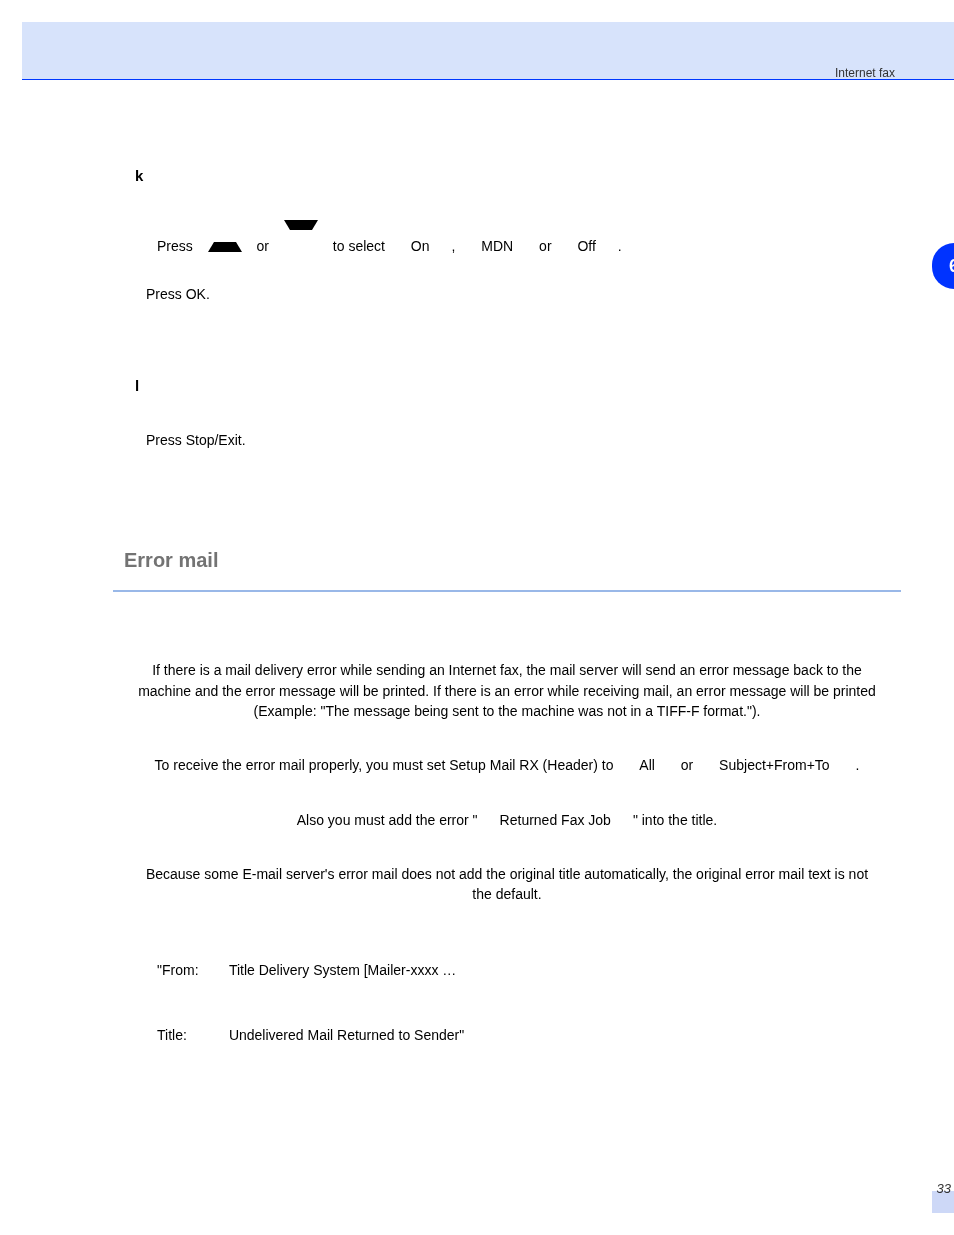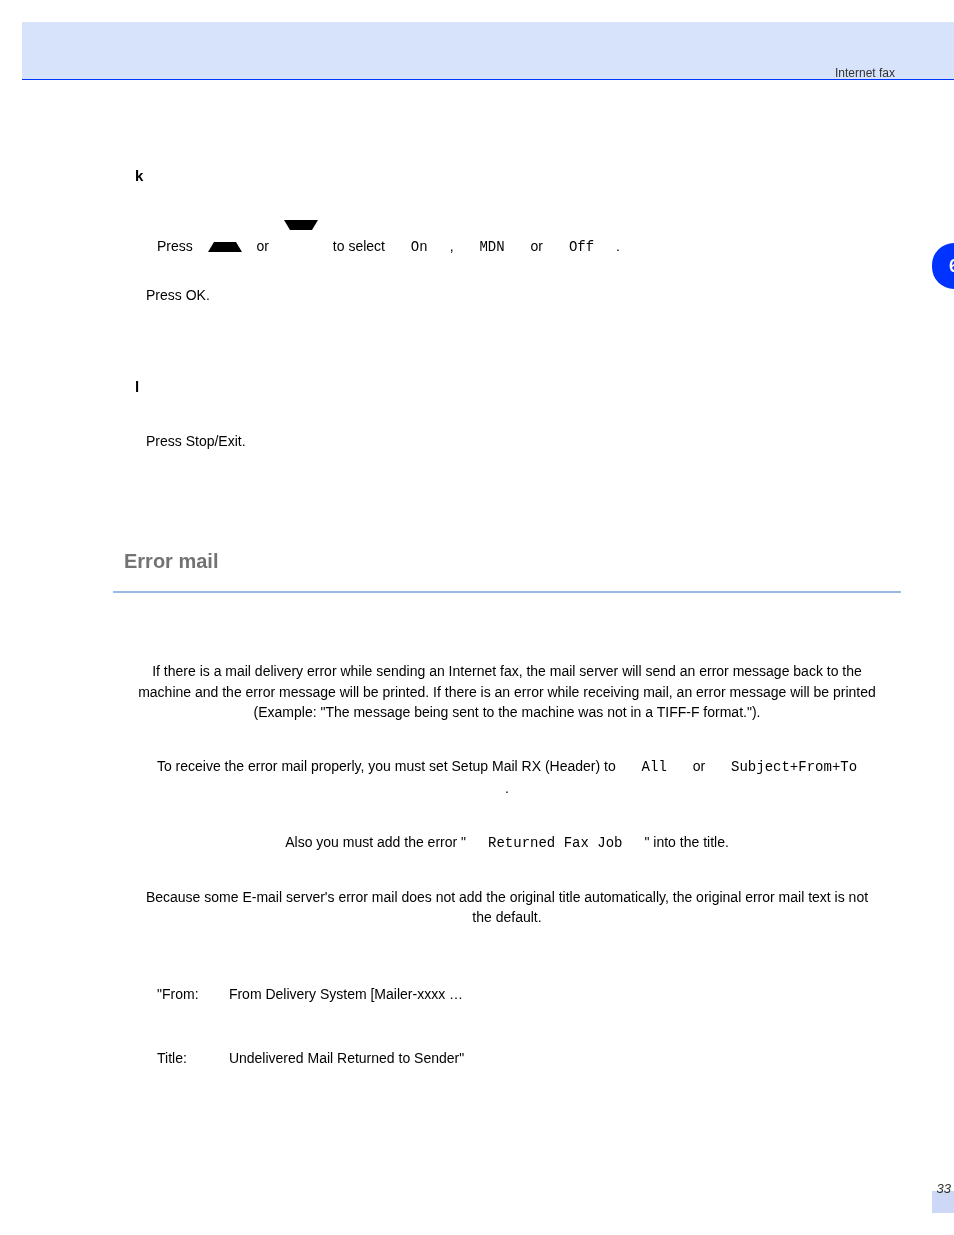--- a/index.html
+++ b/index.html
@@ -7,21 +7,21 @@
   .page { position: relative; width: 954px; height: 1235px; }
   .topbar { position: absolute; top: 0; left: 0; width: 954px; height: 58px; background: #d7e3fb; border-bottom: 1px solid #0038ff; }
   .topbar-text { position: absolute; right: 70px; top: 32px; font-size: 12px; color: #333; }
   .side-tab { position: absolute; right: 0; top: 221px; width: 44px; height: 46px; background: #0033ff; border-top-left-radius: 22px; border-bottom-left-radius: 22px; display: flex; align-items: center; justify-content: center; }
   .side-tab span { color: #ffffff; font-weight: bold; font-size: 18px; }
   .content { position: absolute; left: 80px; top: 110px; width: 810px; }
   .k-item { margin-bottom: 10px; }
   .k-item .label { display: inline-block; width: 28px; font-weight: bold; vertical-align: top; font-size: 15px; }
   .k-item .body { display: inline-block; width: 760px; vertical-align: top; }
   .body p { margin-bottom: 6px; }
-  .mono { font-family: Liberation Mono, monospace; }
+  .mono { font-family: Liberation Sans, sans-serif; }
   .tri { display: inline-block; vertical-align: -1px; }
   .tri-up { width: 0; height: 0; border-left: 6px solid transparent; border-right: 6px solid transparent; border-bottom: 10px solid #000; }
   .tri-down { width: 0; height: 0; border-left: 6px solid transparent; border-right: 6px solid transparent; border-top: 10px solid #000; }
   .section-title { font-weight: bold; font-size: 20px; color: #737373; margin-top: 46px; margin-bottom: 4px; }
   .section-rule { border: none; border-top: 2px solid #99b8e8; margin-bottom: 24px; }
   .section-body p { margin-bottom: 12px; text-align: center; }
   .mail-row { margin-top: 4px; }
   .mail-label { display: inline-block; width: 68px; }
   .pagenum-box { position: absolute; right: 0; bottom: 44px; width: 44px; height: 22px; background: #cdd8f7; }
   .pagenum { position: absolute; right: 14px; bottom: 47px; font-size: 13px; color: #333; font-style: italic; }
@@ -77,21 +77,21 @@
         <span>.</span>
       </p>
       <p>
         <span>Also you must add the error "</span><span class="mono">Returned Fax Job</span><span>" into the title.</span>
       </p>
       <p>Because some E-mail server's error mail does not add the original title automatically, the original error mail text is not the default.</p>
 
       <div class="mail-row">
         <div>
           <span class="mail-label">"From:</span>
-          <span>From Delivery System [Mailer-xxxx …</span>
+          <span>Title Delivery System [Mailer-xxxx …</span>
         </div>
         <div>
           <span class="mail-label">Title:</span>
           <span>Undelivered Mail Returned to Sender"</span>
         </div>
       </div>
     </div>
 
   </div>
 

